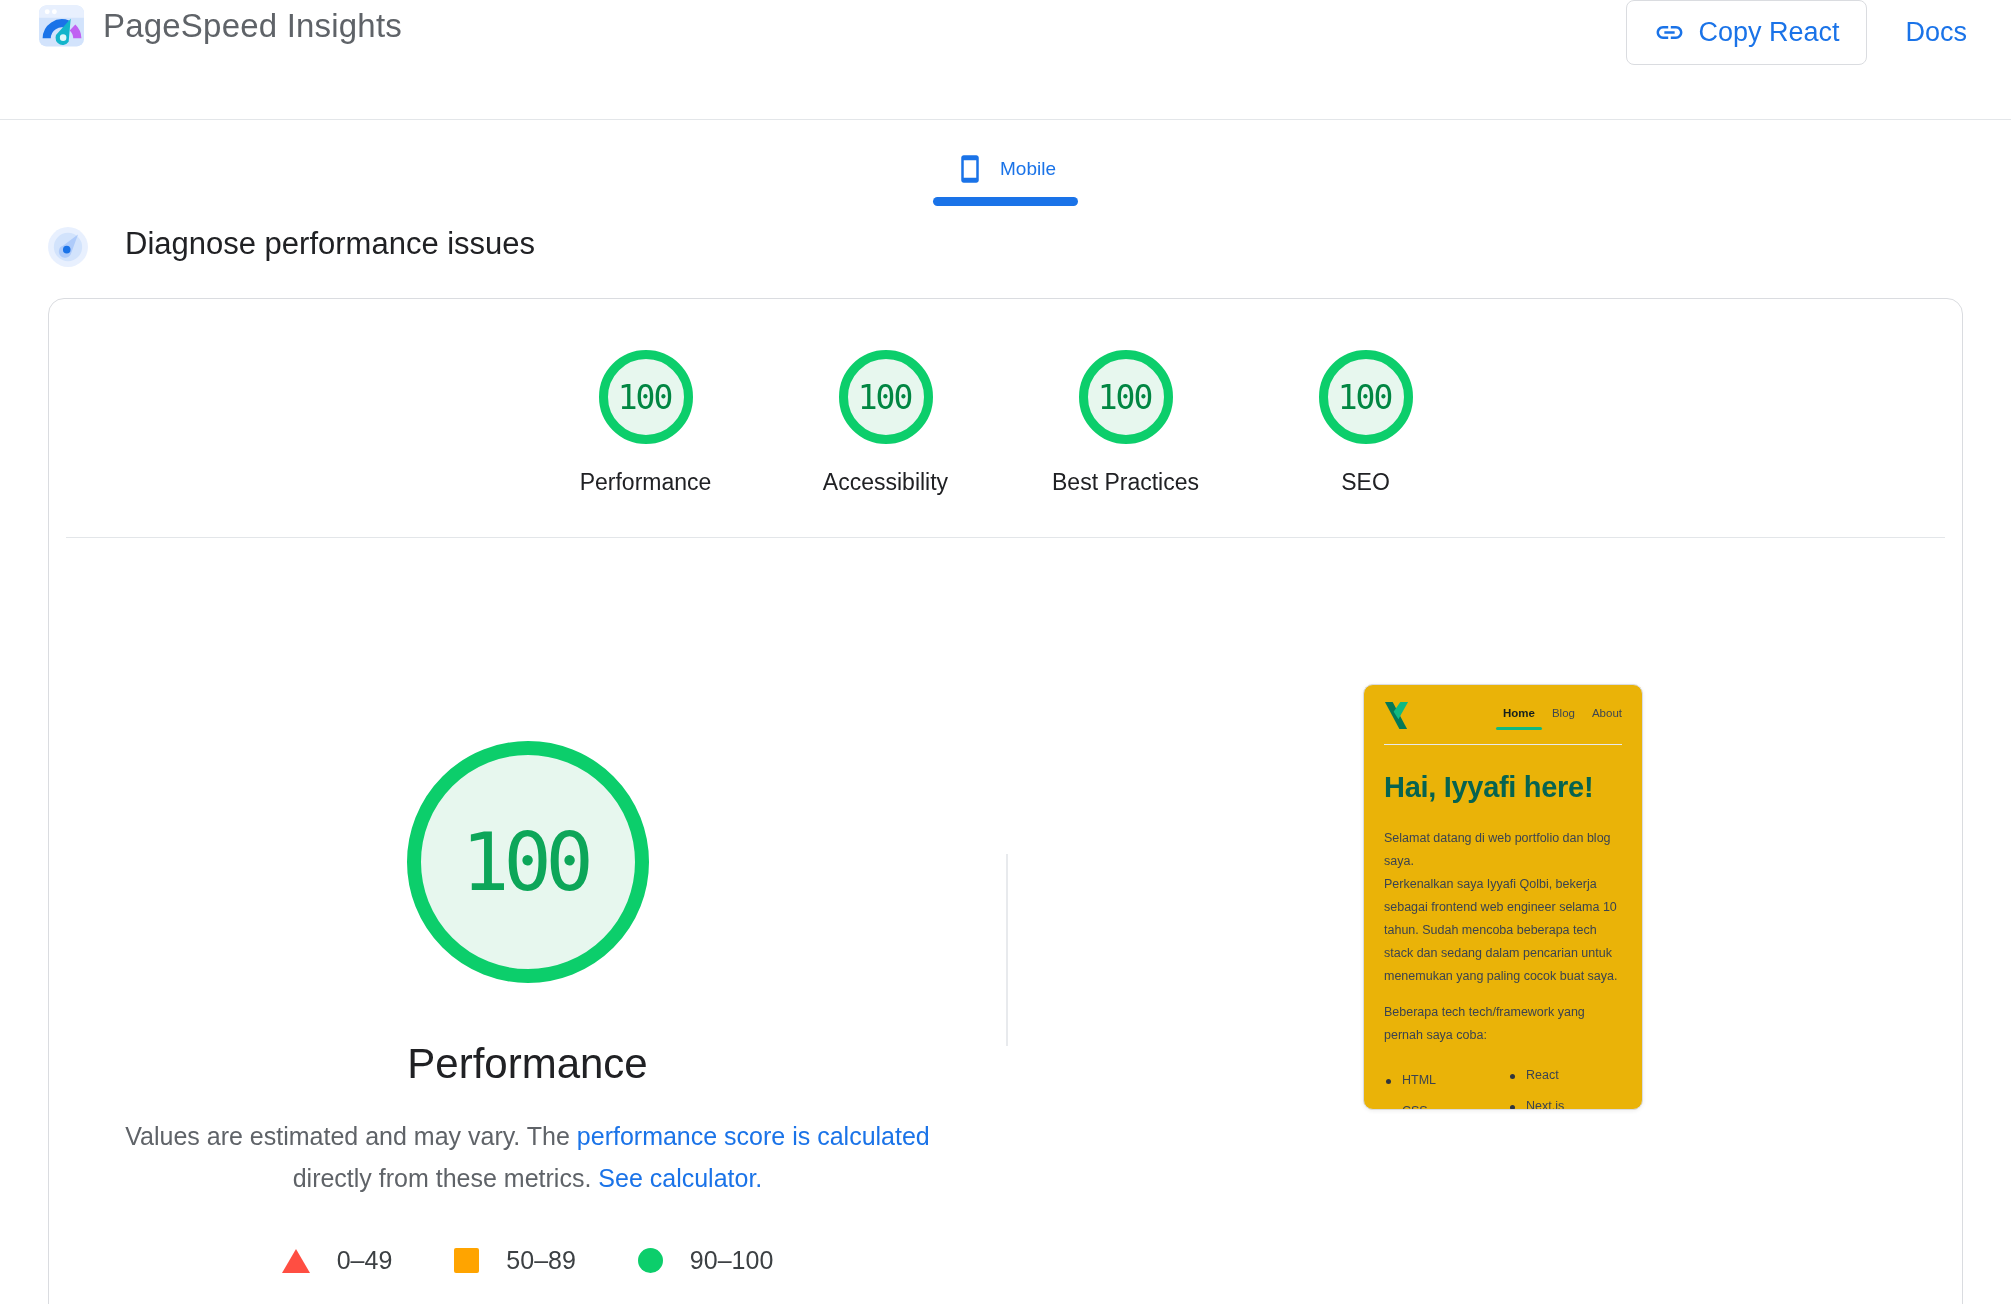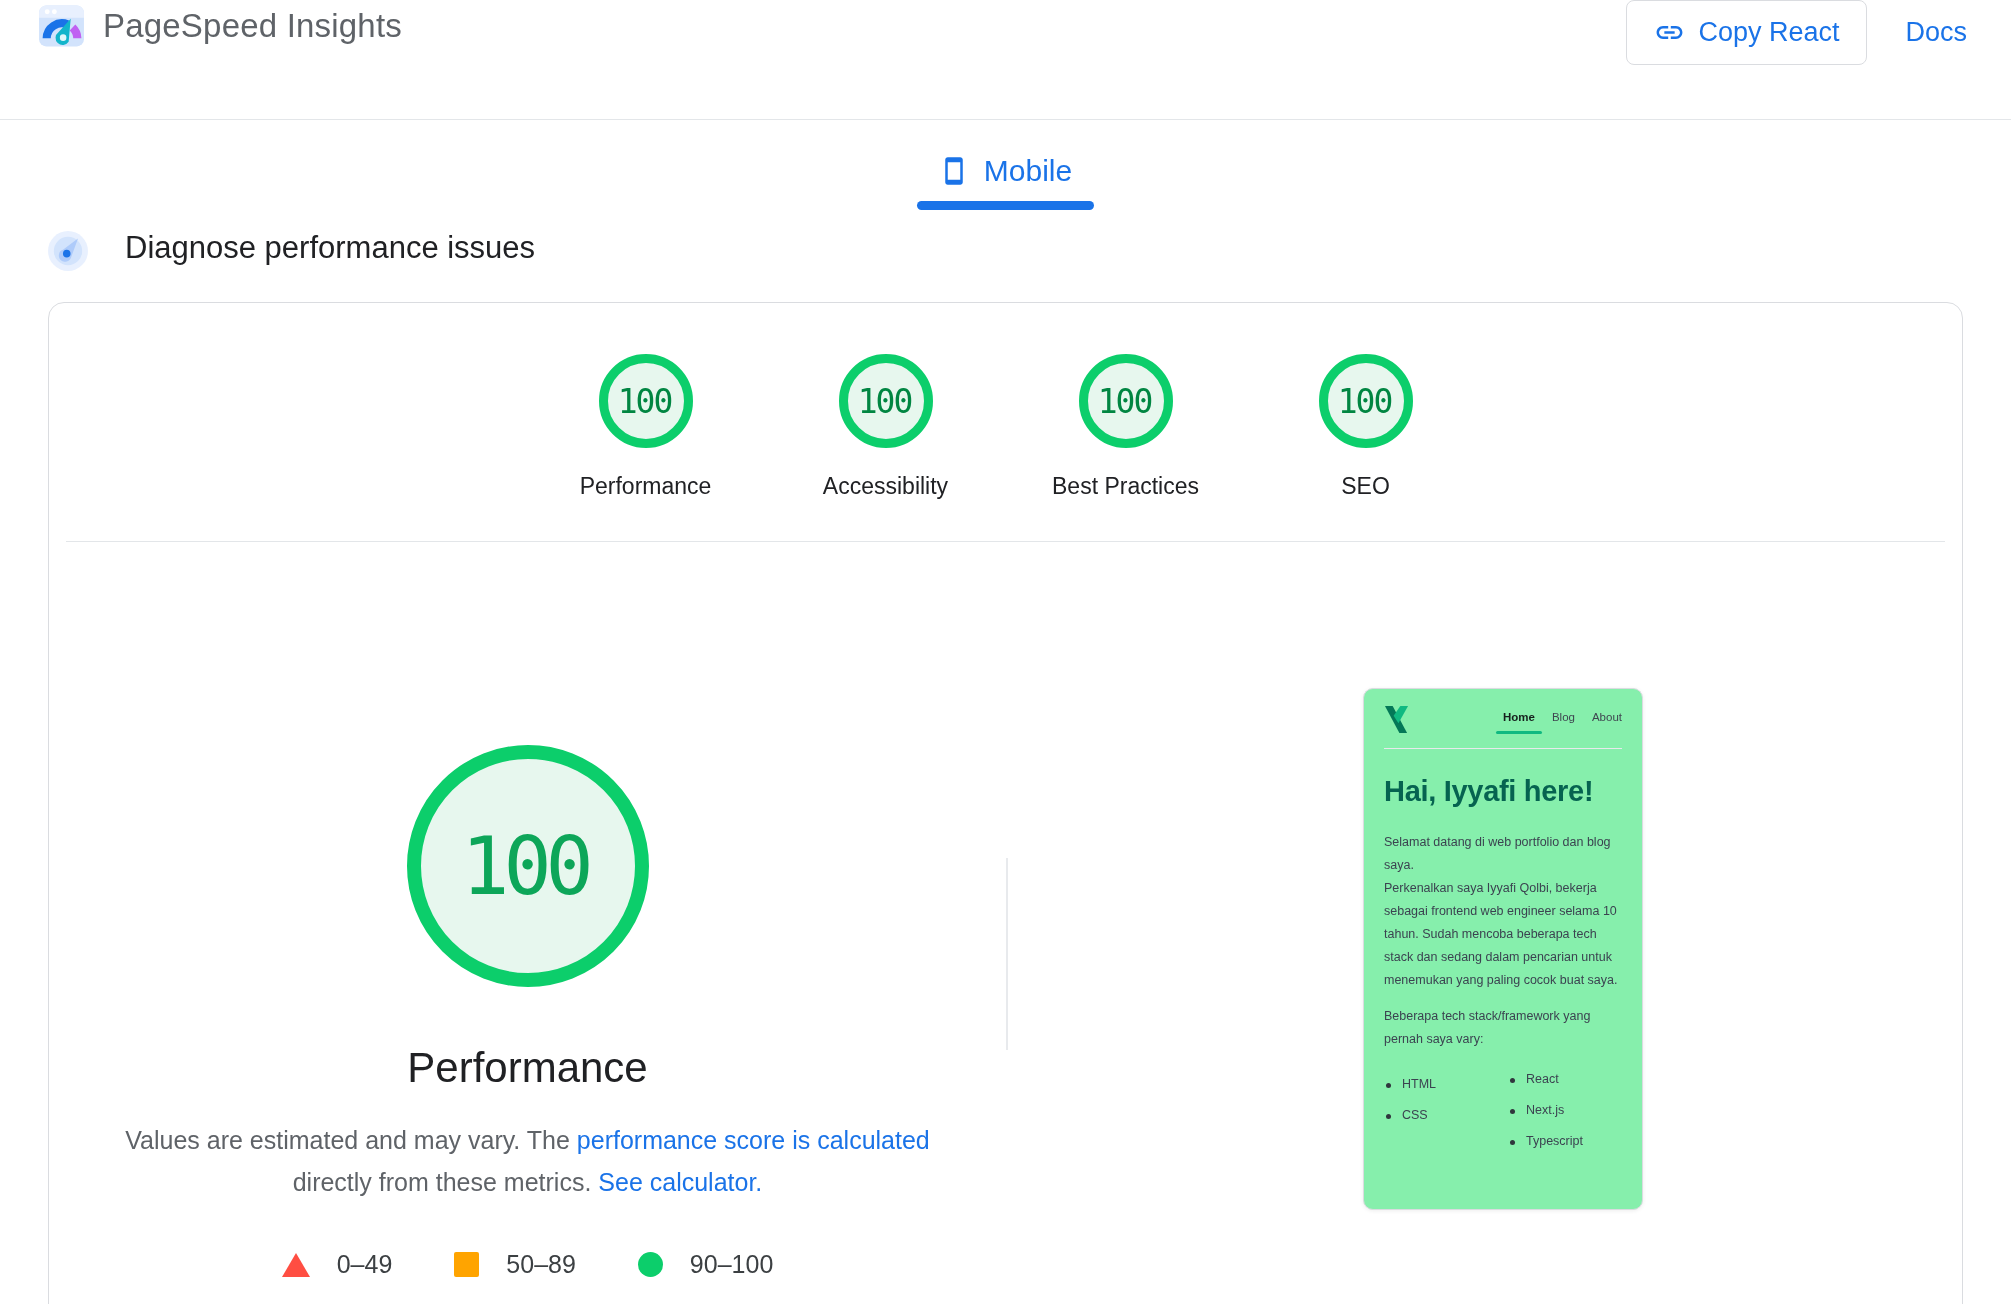--- a/index.html
+++ b/index.html
@@ -17,21 +17,21 @@
   .header-right { margin-left:auto; display:flex; align-items:center; gap:38px; }
   .copy-btn { display:flex; align-items:center; gap:13px; height:65px; padding:0 27px;
               border:1px solid #dadce0; border-radius:8px; background:#fff;
               color:#1a73e8; font-size:27px; font-weight:500; cursor:pointer;
               font-family:"Liberation Sans", sans-serif; }
   .docs-link { color:#1a73e8; font-size:27px; font-weight:500; text-decoration:none; }
 
   
   .tabbar { display:flex; justify-content:center; gap:44px; margin-top:22px; }
   .tab { display:flex; align-items:center; gap:15px; padding:12px 24px 22px;
-         font-size:30px; font-weight:500; color:#5f6368; position:relative; cursor:pointer; }
+         font-size:19px; font-weight:500; color:#5f6368; position:relative; cursor:pointer; }
   .tab.active { color:#1a73e8; }
   .tab.active::after { content:""; position:absolute; left:2px; right:2px; bottom:0;
                        height:9px; border-radius:5px; background:#1a73e8; }
 
   
   .diagnose { display:flex; align-items:flex-start; gap:36px; margin:20px 0 0 47px; }
   .diagnose-title { font-size:31px; color:#202124; }
 
   
   .card { margin:30px 48px 0; border:1px solid #dadce0; border-radius:16px; background:#fff; }
@@ -64,22 +64,22 @@
 
   .legend { display:flex; align-items:center; gap:62px; margin-top:47px; }
   .legend-item { display:flex; align-items:center; gap:27px; }
   .shape-triangle { width:0; height:0; border-left:14px solid transparent;
                     border-right:14px solid transparent; border-bottom:24px solid #ff4e42; }
   .shape-square { width:25px; height:25px; border-radius:2px; background:#ffa400; }
   .shape-circle { width:25px; height:25px; border-radius:50%; background:#0cce6b; }
   .legend-label { font-size:25px; color:#3c4043;text-align:center; }
 
   
-  .thumb { margin-top:146px; margin-left:36px; width:280px; height:522px; flex:none;
-           border:1px solid #dadce0; border-radius:10px; background:#86efac;
+  .thumb { margin-top:146px; margin-left:36px; width:280px; height:426px; flex:none;
+           border:1px solid #dadce0; border-radius:10px; background:#eab308;
            box-shadow:0 1px 4px rgba(0,0,0,0.07); overflow:hidden;
            padding:16px 20px 0; cursor:pointer; }
   .thumb-header { display:flex; align-items:flex-start; justify-content:space-between;
                   border-bottom:1px solid #e7e9ec; padding-bottom:14px; }
   .mini-nav { display:flex; gap:17px; margin-top:6px; }
   .mini-nav-item { font-size:11.5px; color:#3f4650; }
   .mini-nav-item.active { font-weight:bold; color:#16201d; position:relative; }
   .mini-nav-item.active::after { content:""; position:absolute; left:-7px; right:-7px; bottom:-11px;
                                  height:3px; border-radius:2px; background:#10b981; }
   .thumb-heading { margin-top:26px; font-size:29px; line-height:1.16; font-weight:bold;
@@ -226,21 +226,21 @@
           <span class="mini-nav">
             <span class="mini-nav-item active">Home</span>
             <span class="mini-nav-item">Blog</span>
             <span class="mini-nav-item">About</span>
           </span>
         </div>
         <div class="thumb-heading">Hai, Iyyafi here!</div>
         <div class="thumb-text">
           <p>Selamat datang di web portfolio dan blog saya.</p>
           <p>Perkenalkan saya Iyyafi Qolbi, bekerja sebagai frontend web engineer selama 10 tahun. Sudah mencoba beberapa tech stack dan sedang dalam pencarian untuk menemukan yang paling cocok buat saya.</p>
-          <p class="spaced">Beberapa tech stack/framework yang pernah saya vary:</p>
+          <p class="spaced">Beberapa tech tech/framework yang pernah saya coba:</p>
         </div>
         <div class="mini-lists">
           <ul class="col-a">
             <li>HTML</li>
             <li>CSS</li>
           </ul>
           <ul class="col-b">
             <li>React</li>
             <li>Next.js</li>
             <li>Typescript</li>

